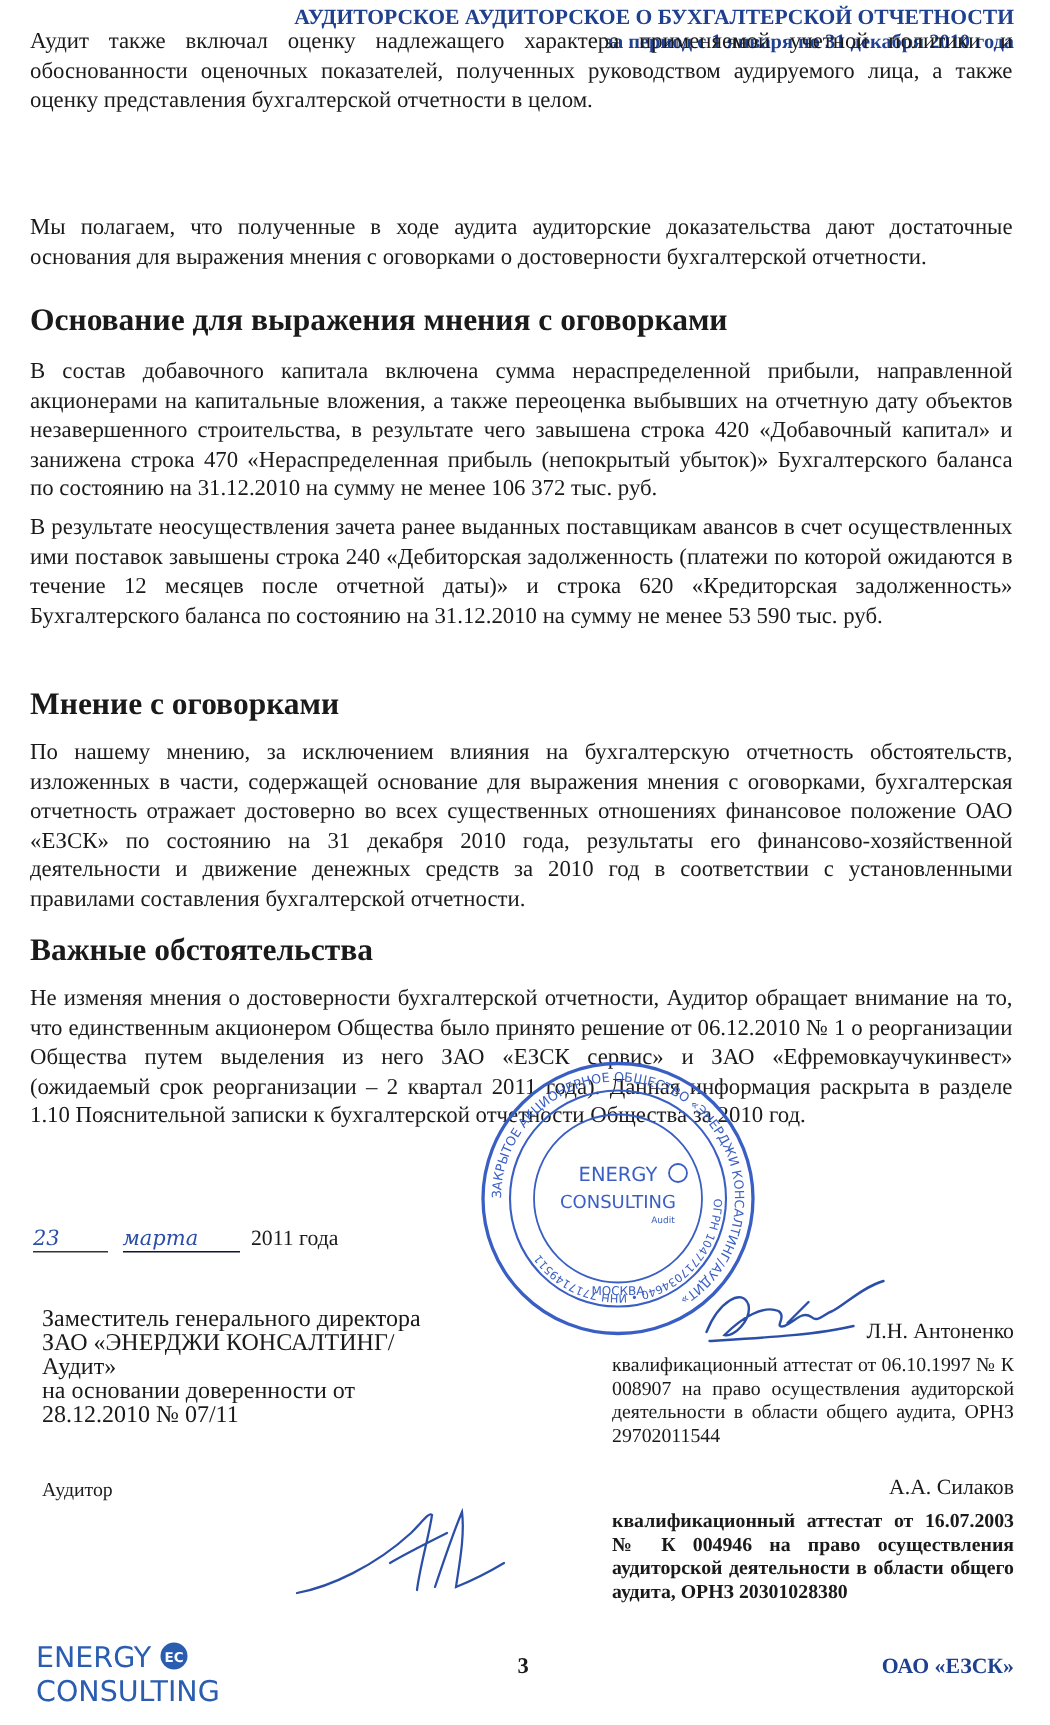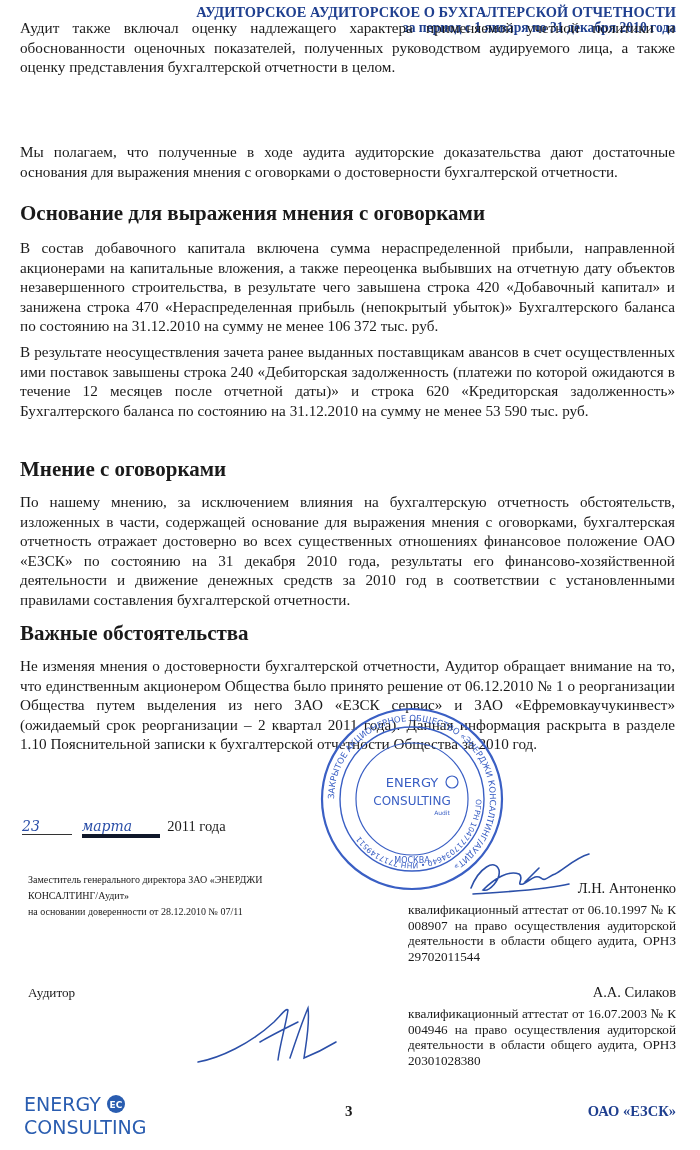--- a/index.html
+++ b/index.html
@@ -21,22 +21,22 @@
     position: absolute; left: 20px;
     font-size: 21px; font-weight: bold; line-height: 19px;
   }
   .date-line { position: absolute; left: 22px; top: 818px; font-size: 14.5px; }
   .date-hand {
     display: inline-block; color: #2b4fa8;
     font-family: "DejaVu Serif", serif; font-style: italic; font-size: 14px;
     border-bottom: 1px solid #333; padding: 0 6px 0 0;
   }
   .date-day { display: inline-block; width: 44px; border-bottom: 1px solid #333; }
-  .date-month { display: inline-block; width: 72px; border-bottom: 4px solid #0f172a; margin-left: 6px; }
-  .small { font-size: 10px; line-height: 16px; }
+  .date-month { display: inline-block; width: 72px; border-bottom: 1px solid #0f172a; margin-left: 6px; }
+  .small { font-size: 16px; line-height: 16px; }
   .signer-left { position: absolute; left: 28px; top: 872px; width: 265px; }
   .signer-name { position: absolute; right: 24px; font-size: 14.5px; }
   .cred {
     position: absolute; left: 408px; width: 268px;
     font-size: 13.2px; line-height: 15.5px; text-align: justify;
   }
   .auditor-label { position: absolute; left: 28px; top: 985px; font-size: 13.2px; }
   .stamp { position: absolute; left: 318px; top: 705px; width: 188px; height: 188px; }
   .sig1 { position: absolute; left: 465px; top: 848px; width: 130px; height: 54px; }
   .sig2 { position: absolute; left: 190px; top: 1000px; width: 150px; height: 70px; }
@@ -102,21 +102,21 @@
 <div class="small signer-left">
   <div>Заместитель генерального директора ЗАО «ЭНЕРДЖИ КОНСАЛТИНГ/Аудит»</div>
   <div>на основании доверенности от 28.12.2010 № 07/11</div>
 </div>
 
 <div class="signer-name" style="top:880px;text-align:center;">Л.Н. Антоненко</div>
 <div class="cred" style="top:902px;">квалификационный аттестат от 06.10.1997 № К 008907 на право осуществления аудиторской деятельности в области общего аудита, ОРНЗ 29702011544</div>
 
 <div class="auditor-label">Аудитор</div>
 <div class="signer-name" style="top:984px;">А.А. Силаков</div>
-<div class="cred" style="top:1006px;">квалификационный аттестат от 16.07.2003 № К 004946 на право осуществления аудиторской деятельности в области общего аудита, ОРНЗ 20301028380</div>
+<div class="cred" style="top:1006px;font-weight:bold;">квалификационный аттестат от 16.07.2003 № К 004946 на право осуществления аудиторской деятельности в области общего аудита, ОРНЗ 20301028380</div>
 
 <svg class="sig2" viewBox="0 0 150 70">
   <path d="M8,62 C30,58 60,44 84,22 C92,14 96,8 98,10 C96,24 90,44 88,60 M70,42 C80,36 96,28 108,22 M100,58 C106,40 112,22 118,8 C120,24 116,44 114,58 C124,54 136,48 146,42" fill="none" stroke="#2b4fa8" stroke-width="1.5" stroke-linecap="round"></path>
 </svg>
 
 <svg class="footer-logo" viewBox="0 0 140 48">
   <text x="2" y="21" font-family="DejaVu Sans, sans-serif" font-size="19" fill="#2a5db0">ENERGY</text>
   <circle cx="94" cy="14" r="9" fill="#2a5db0"></circle>
   <text x="94" y="18" text-anchor="middle" font-family="DejaVu Sans, sans-serif" font-size="9" font-weight="bold" fill="#ffffff">EC</text>
   <text x="2" y="44" font-family="DejaVu Sans, sans-serif" font-size="19" fill="#2a5db0">CONSULTING</text>

